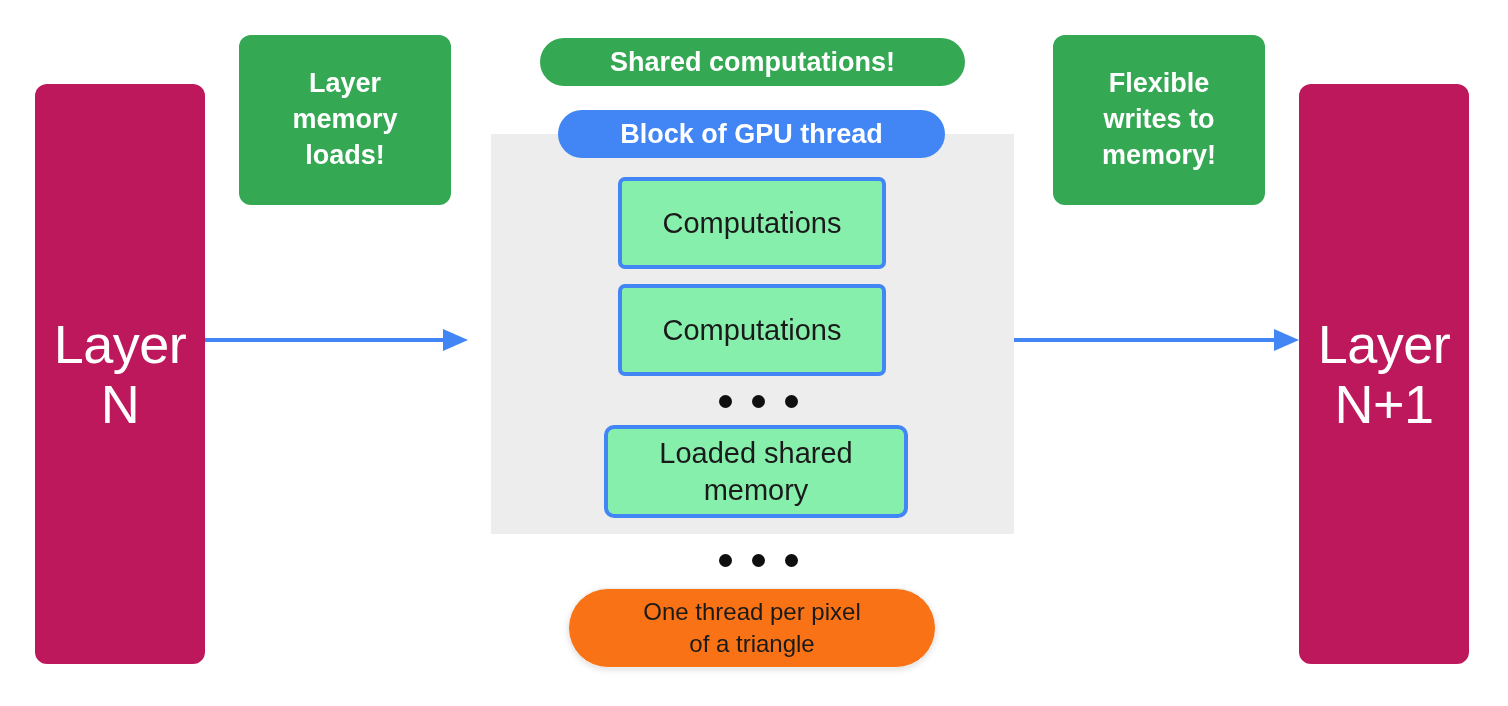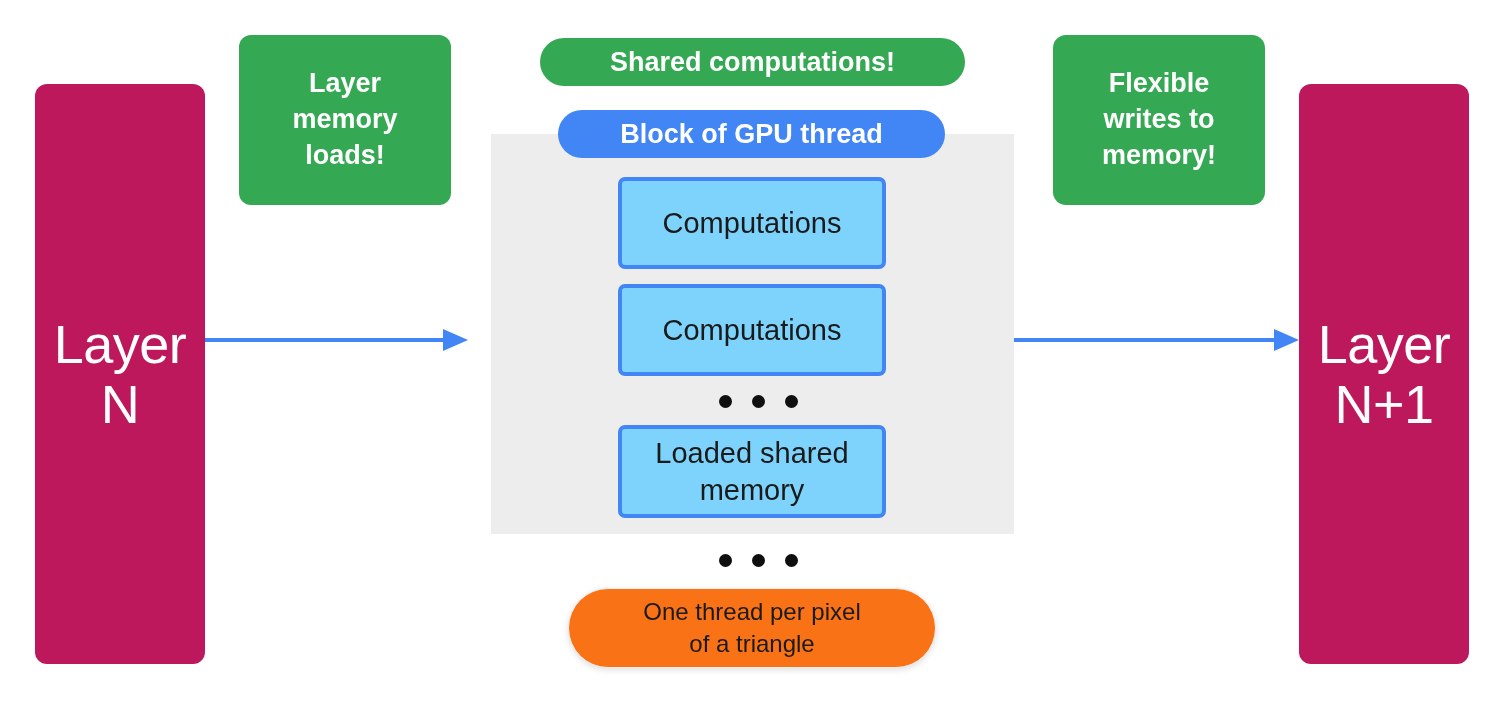--- a/index.html
+++ b/index.html
@@ -71,21 +71,20 @@
     left: 239px;
     top: 35px;
     width: 212px;
     height: 170px;
   }
   #callout-right {
     left: 1053px;
     top: 35px;
     width: 212px;
     height: 170px;
-    border-radius: 13px;
   }
 
   
   .pill {
     position: absolute;
     display: flex;
     align-items: center;
     justify-content: center;
     text-align: center;
     color: #ffffff;
@@ -116,38 +115,38 @@
     left: 491px;
     top: 134px;
     width: 523px;
     height: 400px;
     background: #EDEDED;
   }
 
   
   .thread-box {
     position: absolute;
-    background: #7dd3fc;
+    background: #86efac;
     border: 4px solid #4285F4;
     border-radius: 7px;
     display: flex;
     align-items: center;
     justify-content: center;
     text-align: center;
     color: #1a1a1a;
     font-size: 29px;
     line-height: 1.27;
     font-weight: 400;
     white-space: pre-line;
     box-sizing: border-box;
     z-index: 3;
   }
   #thread-box-0 { left: 618px; top: 177px; width: 268px; height: 92px; }
   #thread-box-1 { left: 618px; top: 284px; width: 268px; height: 92px; }
-  #thread-box-2 { left: 618px; top: 425px; width: 268px; height: 93px; }
+  #thread-box-2 { left: 604px; top: 425px; width: 304px; height: 93px; border-radius: 10px; }
 
   
   .ellipsis {
     position: absolute;
     display: flex;
     align-items: center;
     gap: 20px;
     z-index: 3;
   }
   .ellipsis .dot {

